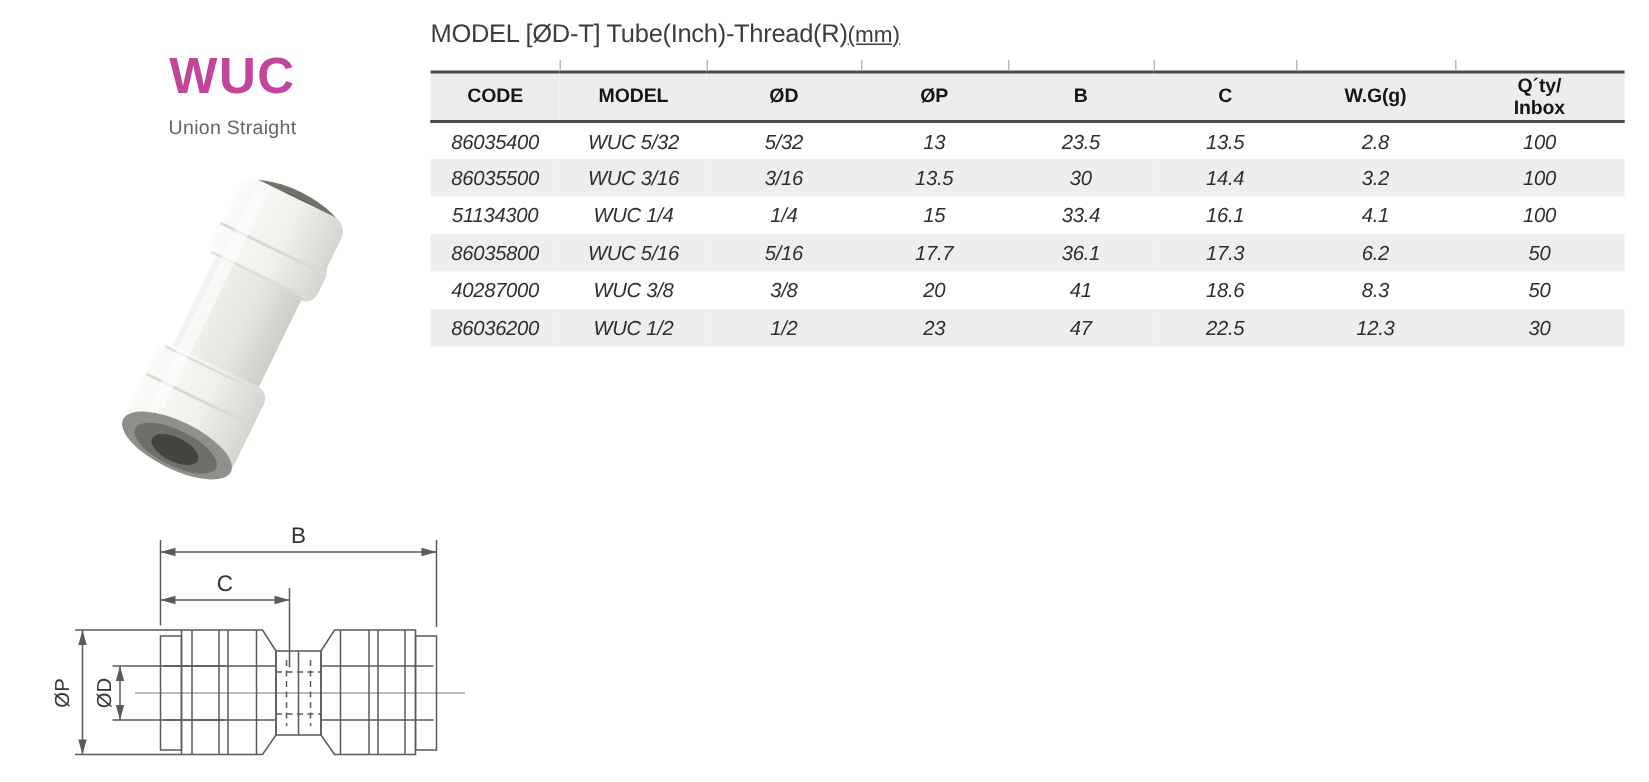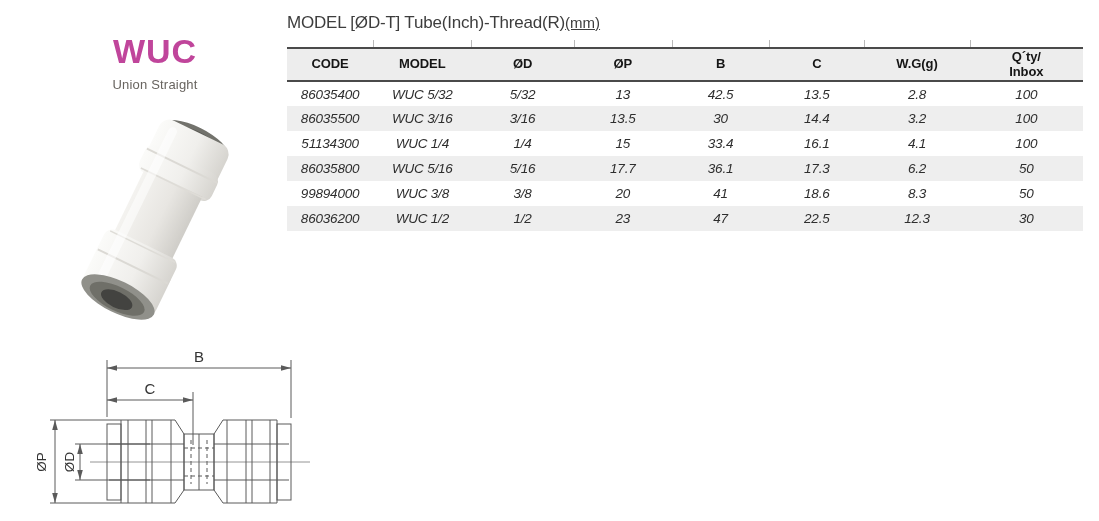--- a/index.html
+++ b/index.html
@@ -123,21 +123,21 @@
               <th>Q´ty/
 Inbox</th>
             </tr>
         </thead>
         <tbody>
             <tr>
               <td>86035400</td>
               <td>WUC 5/32</td>
               <td>5/32</td>
               <td>13</td>
-              <td>42.5</td>
+              <td>23.5</td>
               <td>13.5</td>
               <td>2.8</td>
               <td>100</td>
             </tr>
             <tr>
               <td>86035500</td>
               <td>WUC 3/16</td>
               <td>3/16</td>
               <td>13.5</td>
               <td>30</td>
@@ -159,21 +159,21 @@
               <td>86035800</td>
               <td>WUC 5/16</td>
               <td>5/16</td>
               <td>17.7</td>
               <td>36.1</td>
               <td>17.3</td>
               <td>6.2</td>
               <td>50</td>
             </tr>
             <tr>
-              <td>99894000</td>
+              <td>40287000</td>
               <td>WUC 3/8</td>
               <td>3/8</td>
               <td>20</td>
               <td>41</td>
               <td>18.6</td>
               <td>8.3</td>
               <td>50</td>
             </tr>
             <tr>
               <td>86036200</td>

